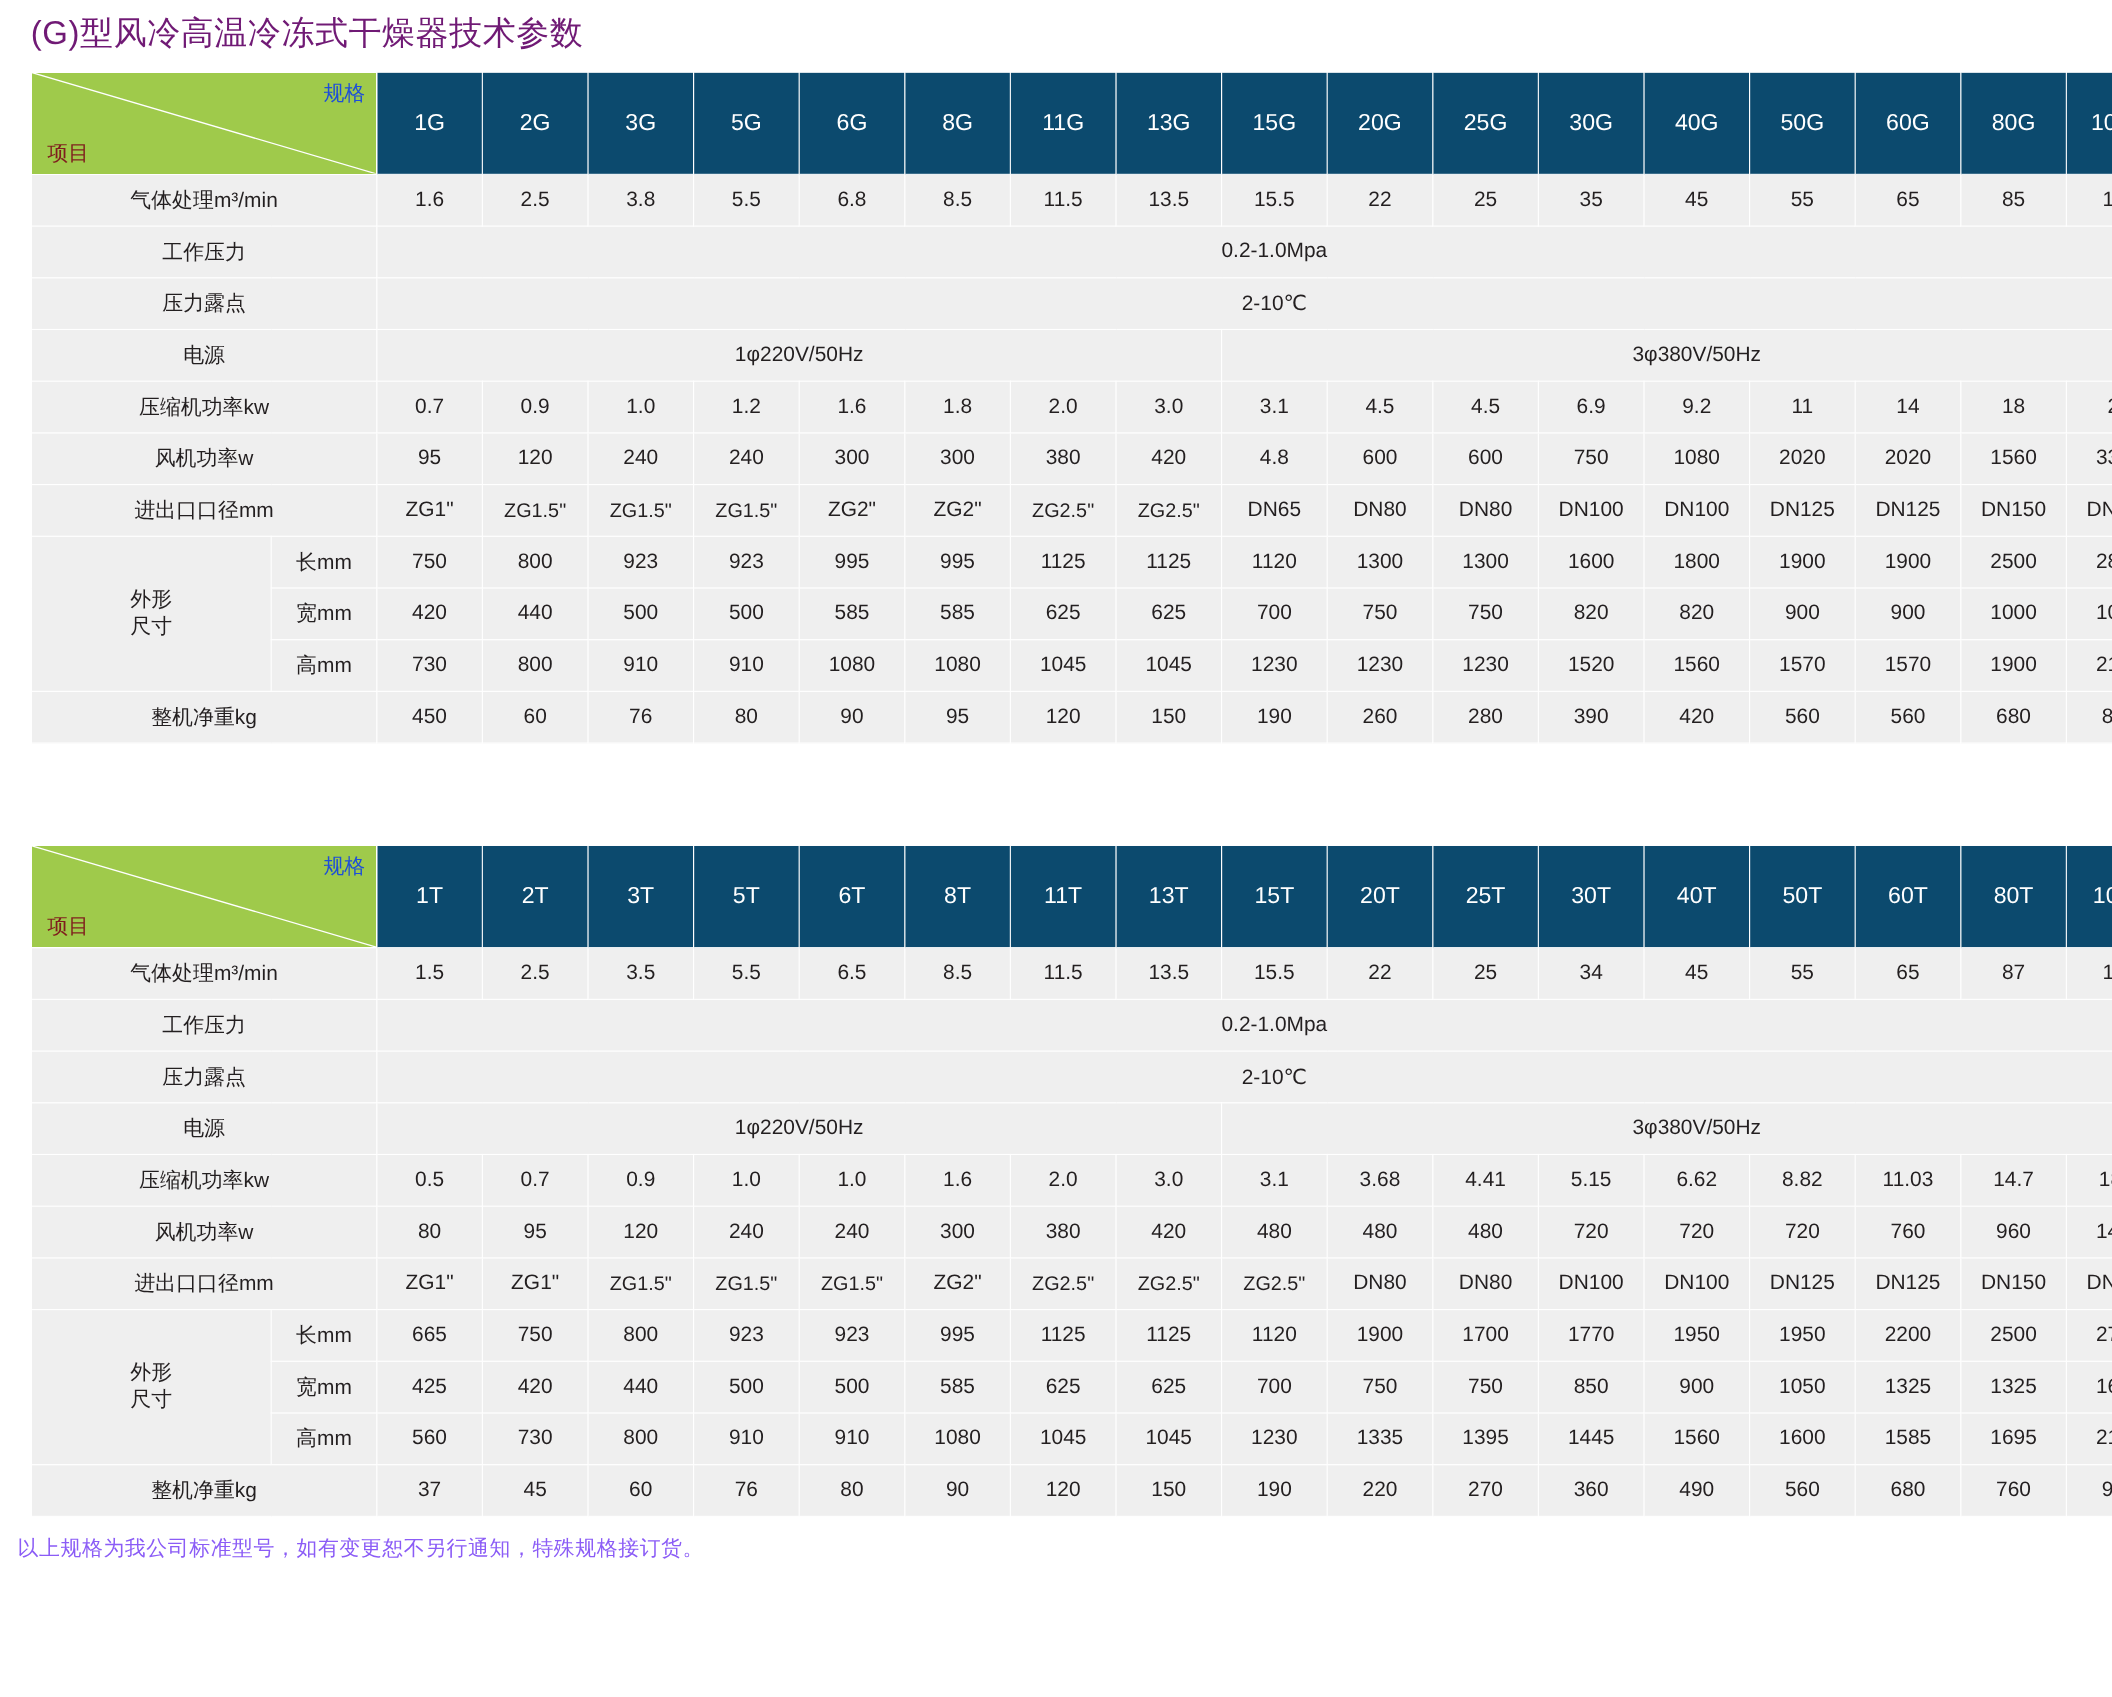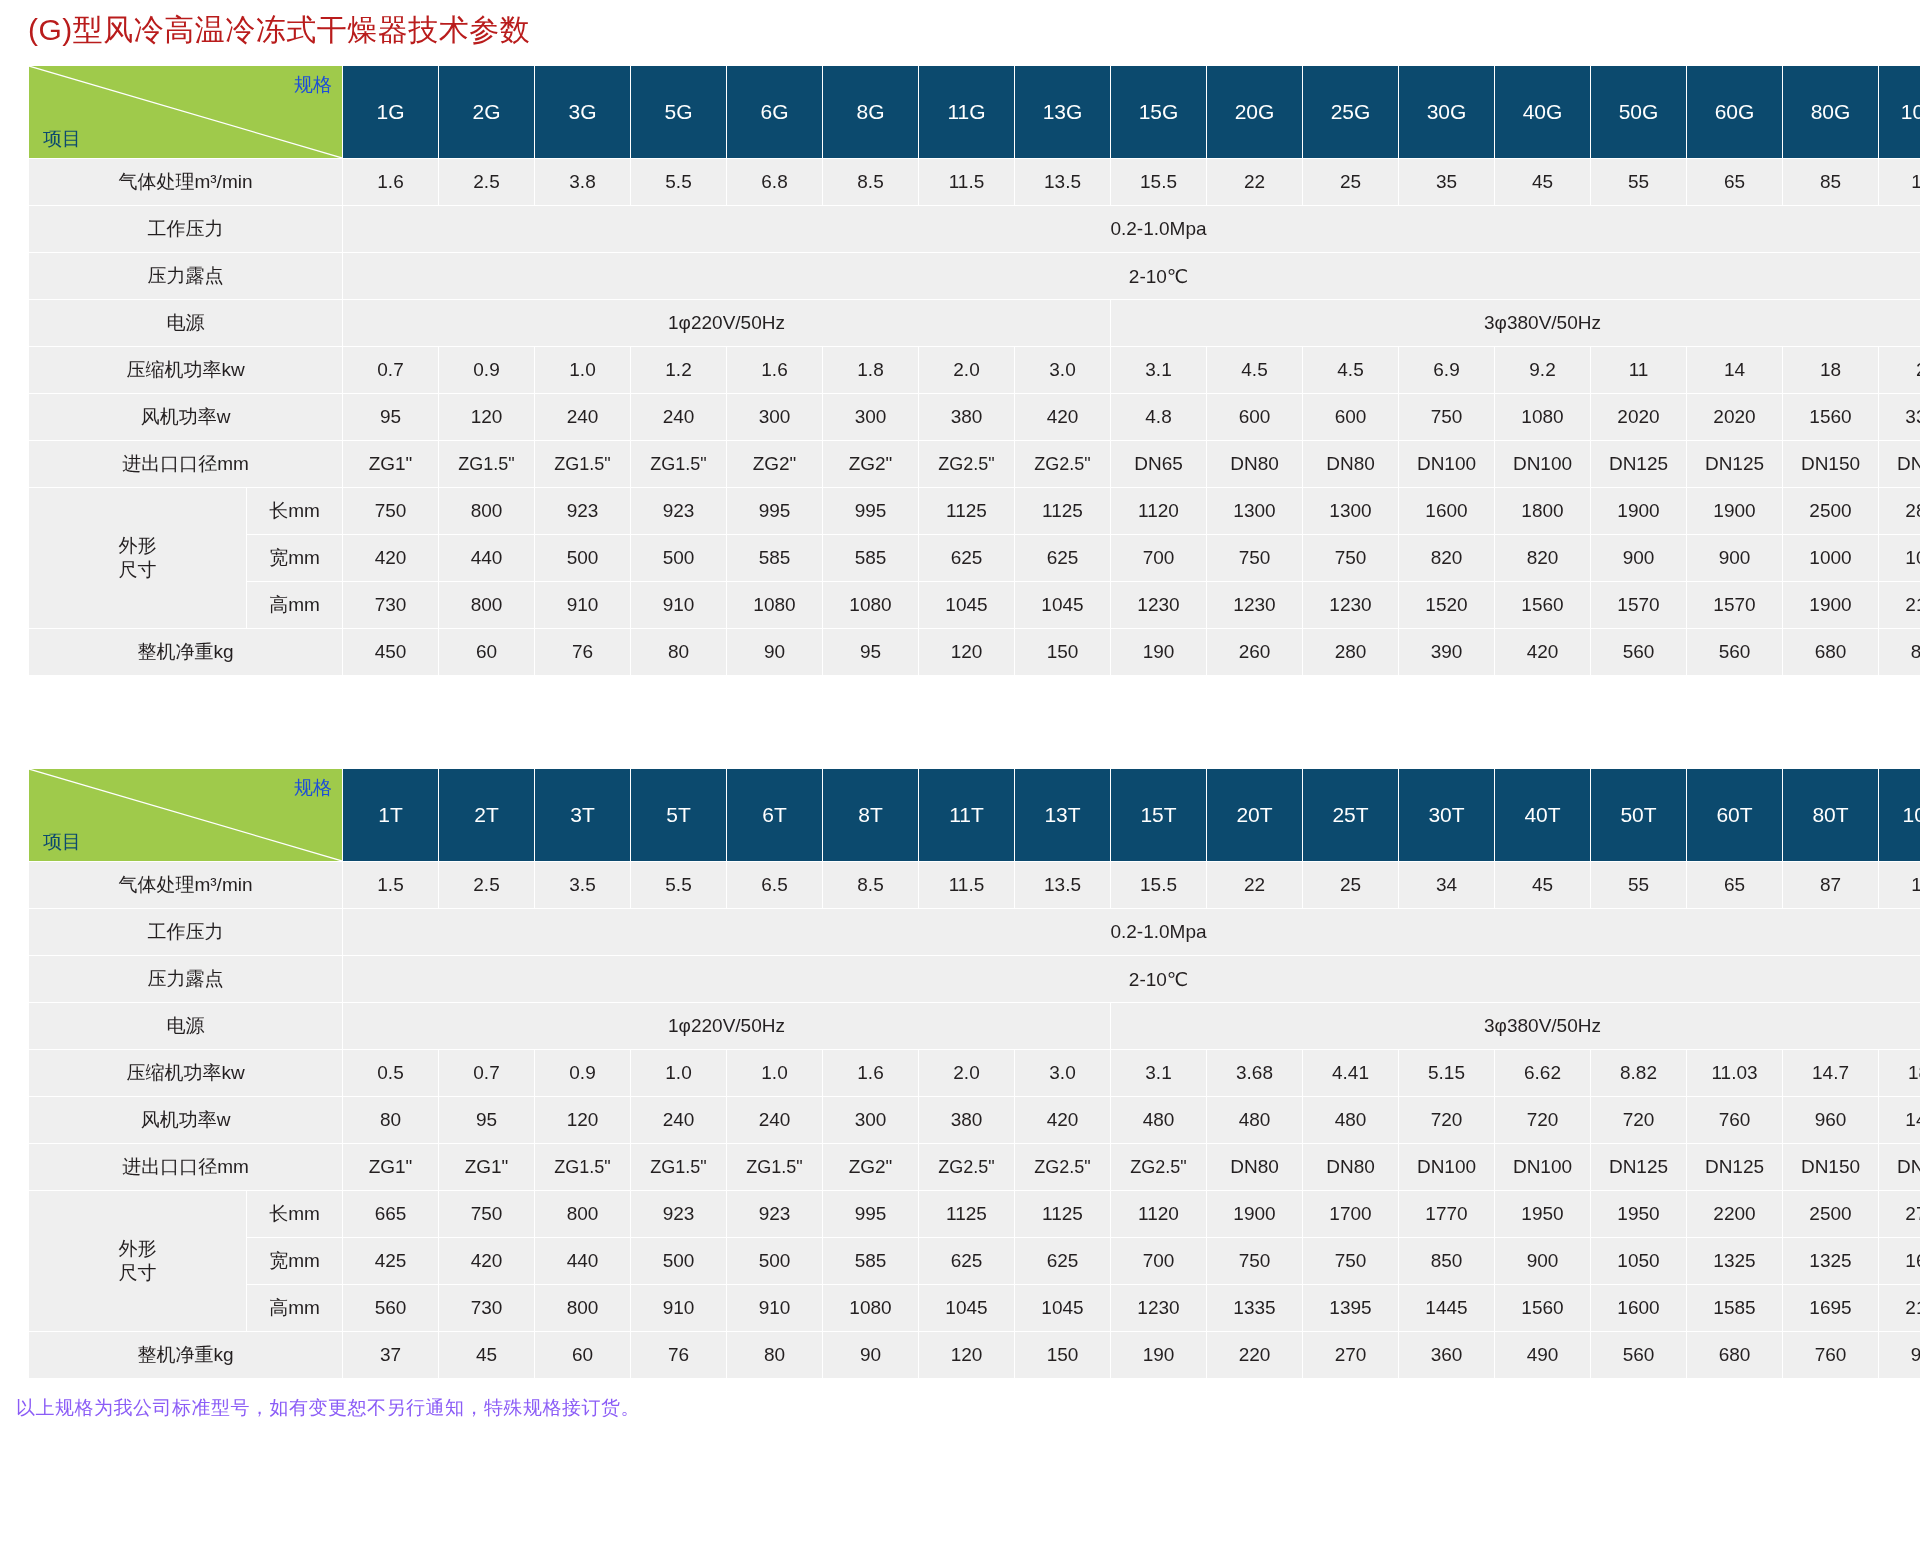--- a/index.html
+++ b/index.html
@@ -19,21 +19,21 @@
     padding: 0;
     box-sizing: border-box;
   }
   .section {
     padding: 0 14px 0 14px;
     box-sizing: border-box;
   }
   h2.section-title {
     font-size: 30px;
     font-weight: normal;
-    color: #b91c1c;
+    color: #701a75;
     margin: 0;
     padding: 10px 0 14px 14px;
     letter-spacing: 0.5px;
   }
   .spacer-between {
     height: 92px;
   }
   table.spec {
     border-collapse: collapse;
     table-layout: fixed;
@@ -70,21 +70,21 @@
     top: 6px;
     right: 10px;
     font-size: 19px;
     color: #1d4ed8;
   }
   td.corner .lbl-bot {
     position: absolute;
     bottom: 6px;
     left: 14px;
     font-size: 19px;
-    color: #0c4a6e;
+    color: #7f1d1d;
   }
   td.corner .slash {
     position: absolute;
     left: 0; top: 0;
     width: 100%; height: 100%;
   }
   td.corner .slash svg { display: block; width: 100%; height: 100%; }
 
   td.rowlabel {
     text-align: center;

